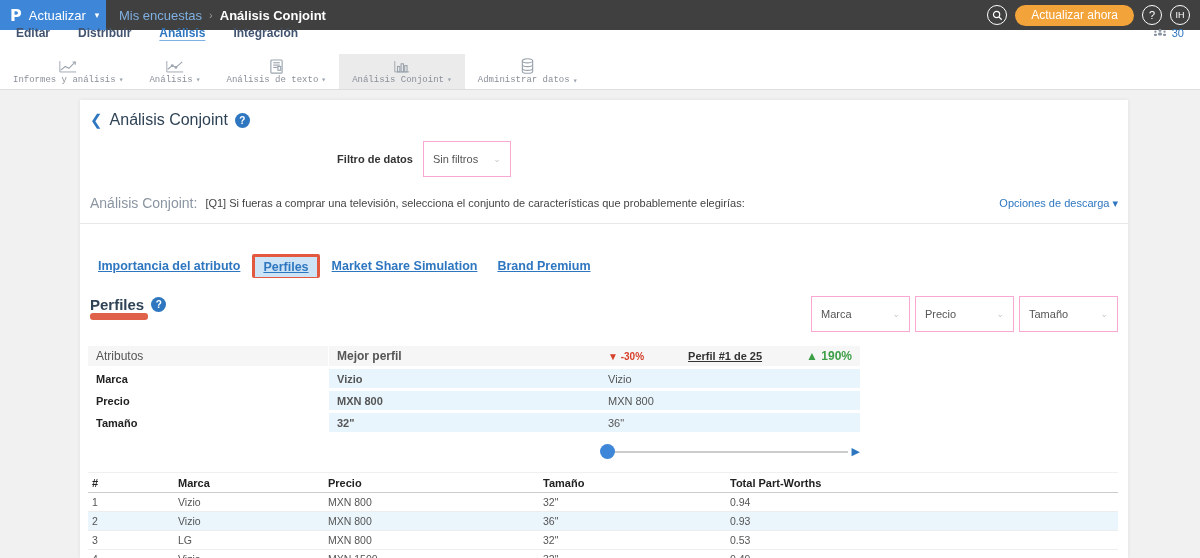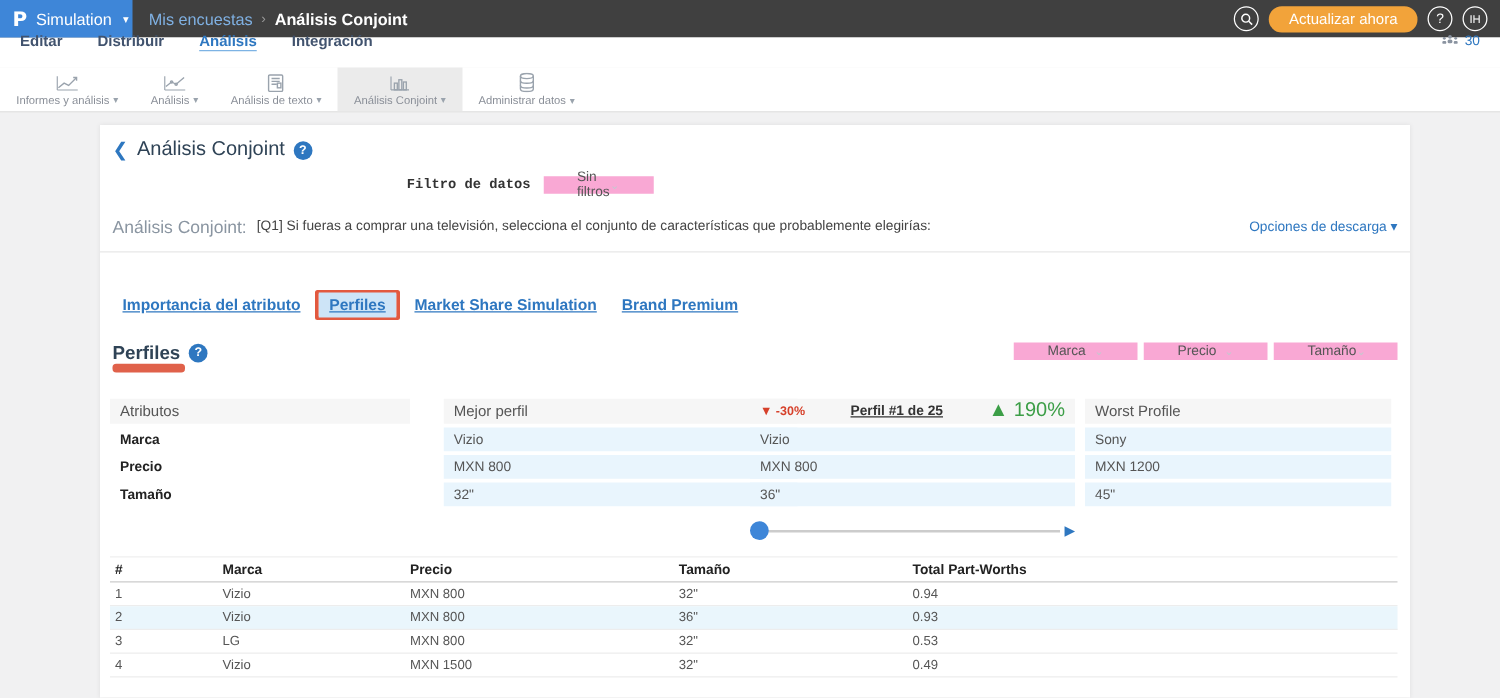--- a/index.html
+++ b/index.html
@@ -36,40 +36,40 @@
     padding-right:14px; }
   .resp-count { color:#2e77c0; font-size:11px; }
 
   
   .toolbar { height:36px; background:#fff; border-bottom:1px solid #ddd;
     display:flex; align-items:stretch; }
   .tool-item { display:flex; flex-direction:column; align-items:center;
     justify-content:center; padding:2px 13px; cursor:pointer; gap:1px; }
   .tool-item.selected { background:#ebebeb; }
   .tool-item svg { stroke:#9aa3ad; fill:none; stroke-width:1.2; }
-  .tool-label { font-size:9px; color:#8a8f98; display:flex; align-items:center; gap:3px; }
+  .tool-label { font-size:9px; color:#8a8f98; display:flex; align-items:center; gap:3px;font-family:Liberation Mono, monospace; }
   .tool-caret { font-size:8px; color:#9aa3ad; }
 
   
   .card { position:absolute; left:80px; top:100px; width:1048px; height:458px;
     background:#fff; box-shadow:0 0 4px rgba(0,0,0,.08); }
 
   .title-row { display:flex; align-items:center; gap:7px; padding:11px 10px 8px 10px; }
   .back-chevron { color:#2e77c0; font-size:15px; font-weight:bold; cursor:pointer; }
   .page-title { color:#2f4356; font-size:16px; }
   .q-circle { width:15px; height:15px; background:#2e77c0; color:#fff;
     border-radius:50%; font-size:10px; font-weight:bold; display:inline-flex;
     align-items:center; justify-content:center; cursor:pointer; }
 
   .filter-row { display:flex; align-items:center; justify-content:center; gap:10px;
     padding:4px 0 8px 0; transform:translateX(-180px); }
-  .filter-label { font-size:11px; font-weight:bold; color:#333;font-family:Liberation Mono, monospace; }
-  .select-box { border:7px solid #f9a8d4; background:#fff; height:14px;
+  .filter-label { font-size:11px; font-weight:bold; color:#333; }
+  .select-box { border:1px solid #f9a8d4; background:#fff; height:36px;
     display:flex; align-items:center; justify-content:space-between;
-    font-size:11px; color:#555; padding:0 20px; cursor:pointer; }
+    font-size:11px; color:#555; padding:0 9px; cursor:pointer; }
   .filter-select { width:88px; }
   .chev { color:#c3c9cf; font-size:9px; }
 
   .dataset-input { display:block; width:1030px; margin:0 auto; height:18px;
     border:1px solid #ccc; font-size:10.5px; color:#555; padding:0 5px;
     font-family:"Liberation Sans","DejaVu Sans",sans-serif; }
 
   .question-row { display:flex; align-items:center; padding:10px 10px 12px 10px;
     border-bottom:1px solid #e8e8e8; }
   .question-prefix { color:#8a95a1; font-size:14px; margin-right:8px; white-space:nowrap; }
@@ -83,31 +83,31 @@
 
   .section-row { display:flex; align-items:flex-start; padding:12px 10px 4px 10px; }
   .section-title-wrap { position:relative; display:flex; align-items:center; gap:7px; }
   .section-title { color:#2f4356; font-size:15px; font-weight:bold; }
   .annotation-underline { position:absolute; left:0; top:17px; width:58px; height:7px;
     background:#e0614a; border-radius:3px; }
   .attr-selects { margin-left:auto; display:flex; gap:5px; }
   .attr-select { width:99px; }
 
   
-  .profiles { position:relative; height:112px; margin-top:24px; }
+  .profiles { position:relative; height:112px; margin-top:10px; }
   .pcol { position:absolute; top:0; }
   .pcol-attrs  { left:8px;   width:240px; }
-  .pcol-best   { left:275px; width:283px; }
+  .pcol-best   { left:249px; width:283px;font-weight:bold; }
   .pcol-cur    { left:520px; width:260px; }
   .pcol-worst  { left:788px; width:245px; }
   .phead { height:20px; background:#f6f6f6; display:flex; align-items:center;
     font-size:12px; color:#555; padding:0 8px; }
   .phead-cur { justify-content:space-between; }
   .pct-down { color:#d6402a; font-size:10px; font-weight:bold; cursor:pointer; }
-  .pct-up { color:#3c9e47; font-size:16px; font-weight:normal; cursor:pointer; }
+  .pct-up { color:#3c9e47; font-size:12px; font-weight:bold; cursor:pointer; }
   .cur-title { color:#333; font-size:11px; font-weight:bold;text-decoration:underline; }
   .pcell { height:19px; margin-top:3px; display:flex; align-items:center;
     font-size:11px; color:#555; padding:0 8px; background:#e9f5fd; }
   .pcell-attr { background:transparent; color:#222; font-weight:bold; }
   .slider { position:absolute; left:520px; top:98px; width:260px; height:16px; }
   .slider-track { position:absolute; left:8px; right:12px; top:7px; height:2px; background:#ccc; }
   .slider-handle { position:absolute; left:0px; top:0px; width:15px; height:15px;
     border-radius:50%; background:#3e86d8; cursor:pointer; }
   .slider-arrow { position:absolute; right:0; top:1px; color:#2e77c0; font-size:11px; cursor:pointer; }
 
@@ -124,21 +124,21 @@
   .tc4 { flex:1; }
 
   .people-icon svg { fill:#8a93a0; }
 </style>
 </head>
 <body>
 
 <div class="topbar">
   <div class="logo-block">
     <span class="logo-glyph">P</span>
-    <span class="logo-label">Simulation</span>
+    <span class="logo-label">Actualizar</span>
     <span class="logo-caret">▾</span>
   </div>
   <div class="breadcrumb">
     <span class="crumb-parent">Mis encuestas</span>
     <span class="crumb-sep">›</span>
     <span class="crumb-current">Análisis Conjoint</span>
   </div>
   <div class="topbar-right">
     <span class="circle-btn">
       <svg width="11" height="11" viewBox="0 0 12 12">
@@ -308,26 +308,20 @@
     <div class="pcol pcol-cur">
       <div class="phead phead-cur">
         <span class="pct-down">▼ -30%</span>
         <span class="cur-title">Perfil #1 de 25</span>
         <span class="pct-up">▲ 190%</span>
       </div>
       <div class="pcell">Vizio</div>
       <div class="pcell">MXN 800</div>
       <div class="pcell">36"</div>
     </div>
-    <div class="pcol pcol-worst">
-      <div class="phead">Worst Profile</div>
-      <div class="pcell">Sony</div>
-      <div class="pcell">MXN 1200</div>
-      <div class="pcell">45"</div>
-    </div>
     <div class="slider">
       <div class="slider-track"></div>
       <div class="slider-handle"></div>
       <span class="slider-arrow">▶</span>
     </div>
   </div>
 
   <div class="ptable">
     <div class="trow header">
       <span class="tc0">#</span>

